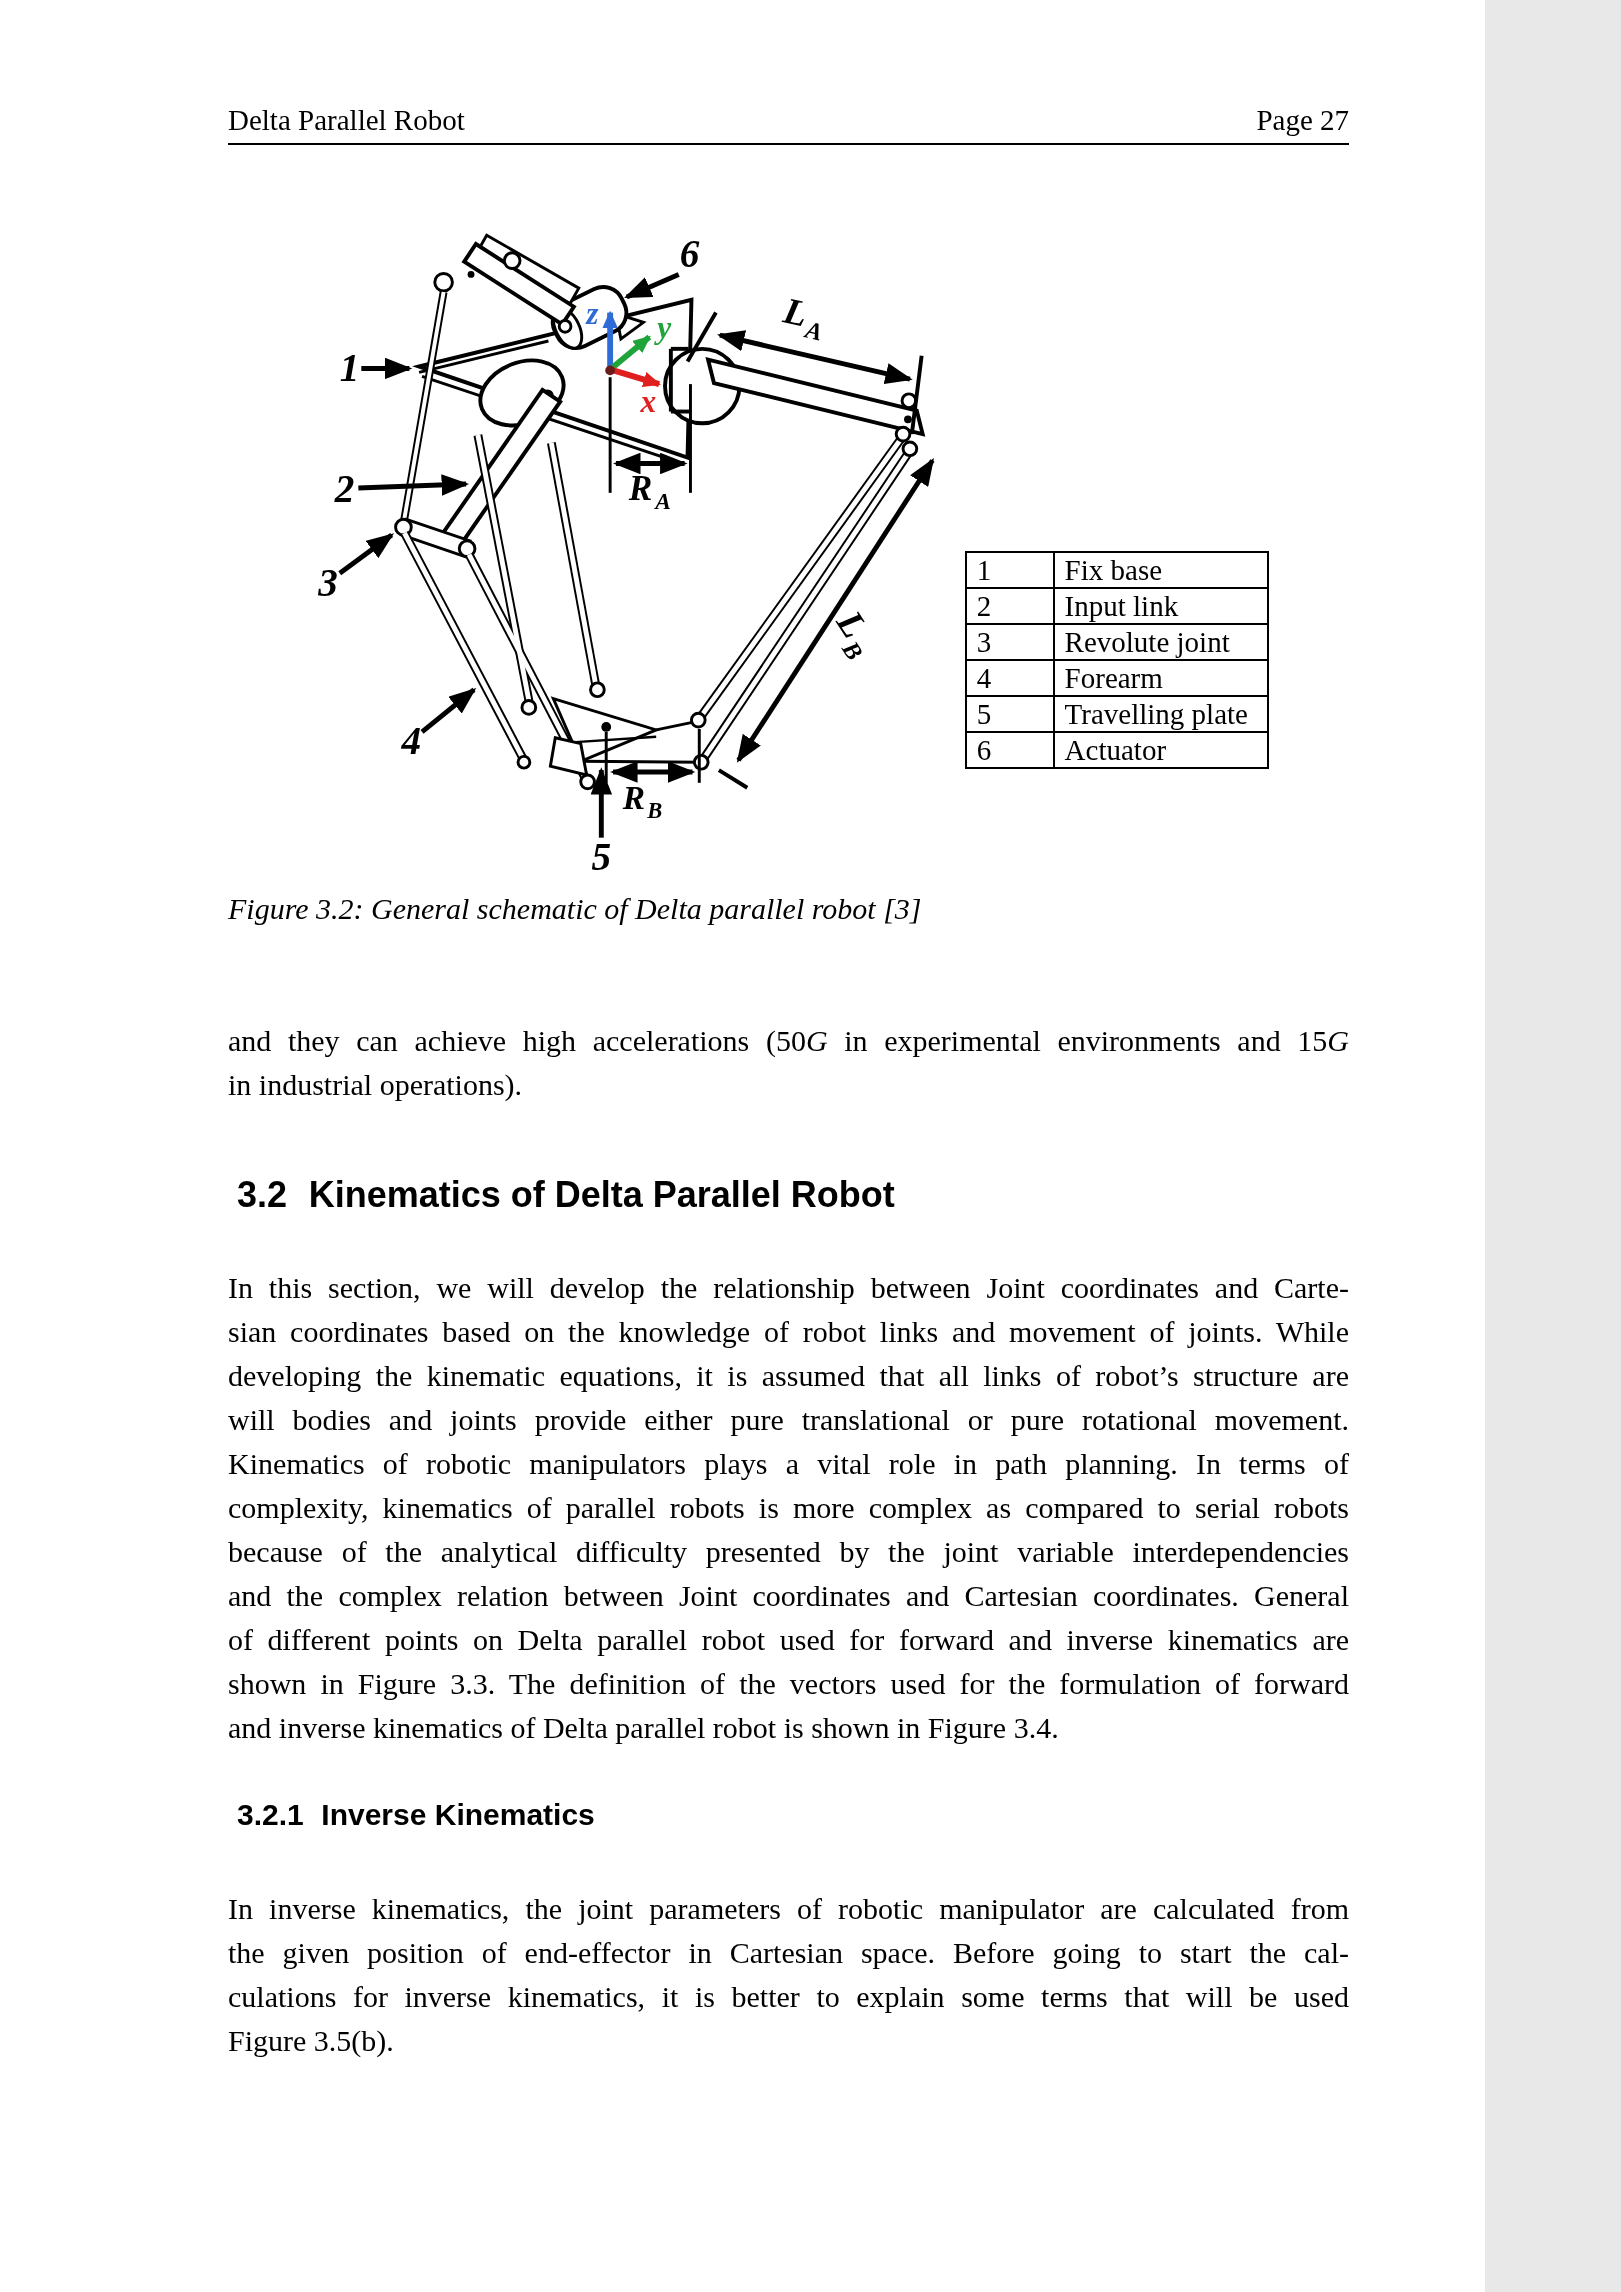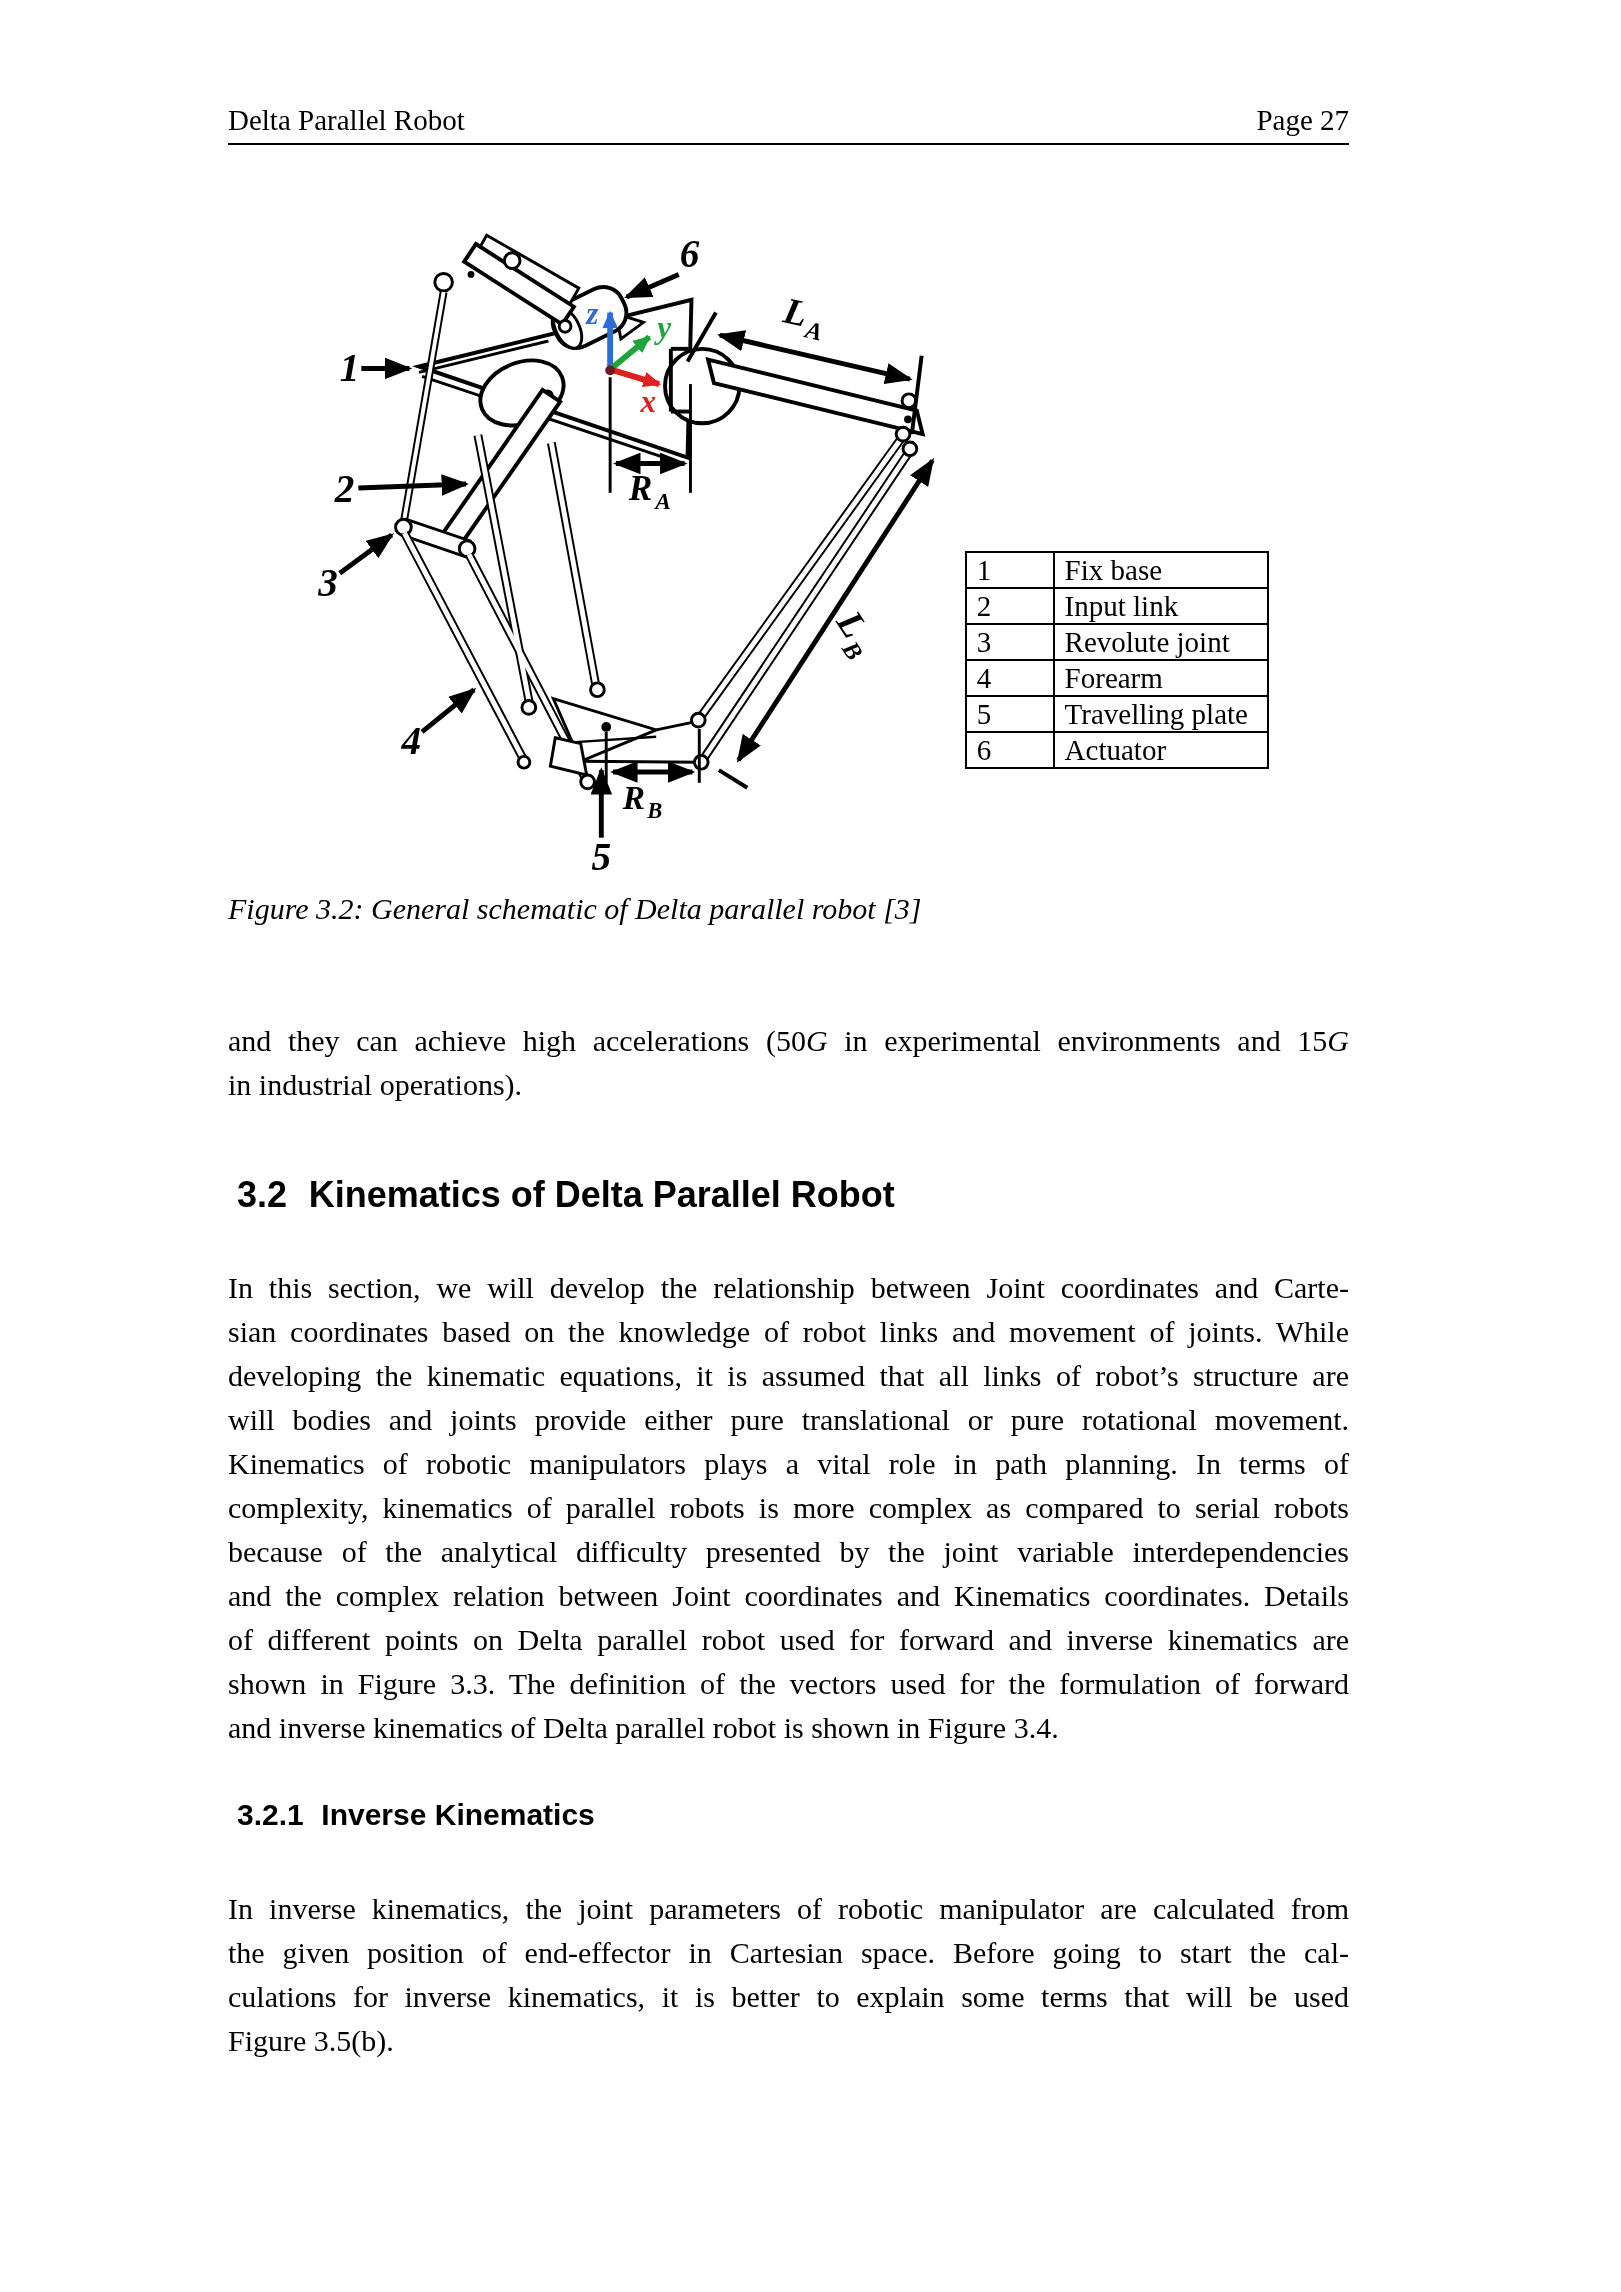--- a/index.html
+++ b/index.html
@@ -1,16 +1,16 @@
 <!DOCTYPE html>
 <html><head>
 <meta charset="utf-8">
 <style>
   html,body{margin:0;padding:0;background:#e8e8e8;}
-  #page{position:relative;width:1621px;height:2293px;background:#ffffff;
+  #page{position:relative;width:1485px;height:2293px;background:#ffffff;
         font-family:"Liberation Serif",serif;color:#000;overflow:hidden;}
   .abs{position:absolute;}
   
   #hdr{left:228px;top:104px;width:1121px;display:flex;justify-content:space-between;
        font-size:29px;}
   #hdr-rule{left:228px;top:143px;width:1121px;height:2px;background:#000;}
   
   #legend{left:965px;top:551px;border-collapse:collapse;table-layout:fixed;}
   #legend td{border:2px solid #000;height:34px;font-size:29px;padding:0 0 0 9.8px;
              vertical-align:middle;line-height:1;}
@@ -247,21 +247,21 @@
   </div>
 
   <div class="abs para" style="top:1266px;">
     <div>In this section, we will develop the relationship between Joint coordinates and Carte-</div>
     <div>sian coordinates based on the knowledge of robot links and movement of joints. While</div>
     <div>developing the kinematic equations, it is assumed that all links of robot’s structure are</div>
     <div>will bodies and joints provide either pure translational or pure rotational movement.</div>
     <div>Kinematics of robotic manipulators plays a vital role in path planning. In terms of</div>
     <div>complexity, kinematics of parallel robots is more complex as compared to serial robots</div>
     <div>because of the analytical difficulty presented by the joint variable interdependencies</div>
-    <div>and the complex relation between Joint coordinates and Kinematics coordinates. Details</div>
+    <div>and the complex relation between Joint coordinates and Cartesian coordinates. General</div>
     <div>of different points on Delta parallel robot used for forward and inverse kinematics are</div>
     <div>shown in Figure 3.3. The definition of the vectors used for the formulation of forward</div>
     <div class="last">and inverse kinematics of Delta parallel robot is shown in Figure 3.4.</div>
   </div>
 
   <div class="abs h-sec" id="h321">
     <span class="h-num">3.2.1</span><span>Inverse Kinematics</span>
   </div>
 
   <div class="abs para" style="top:1887px;">

